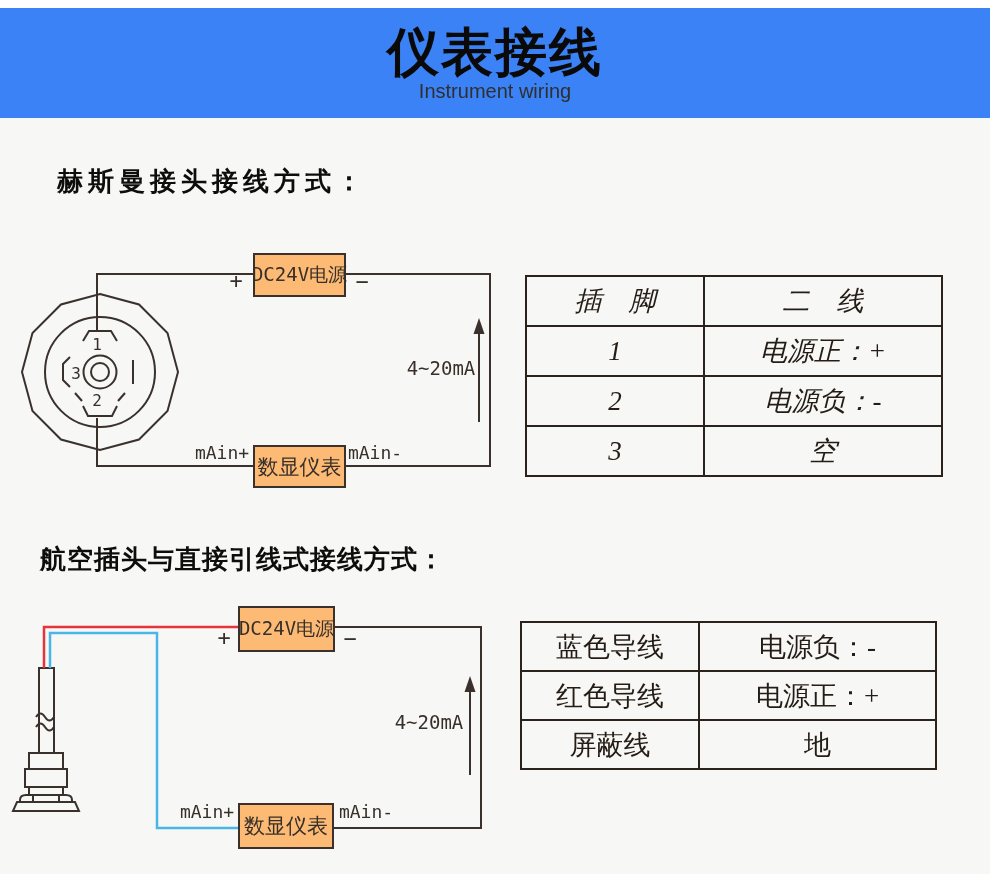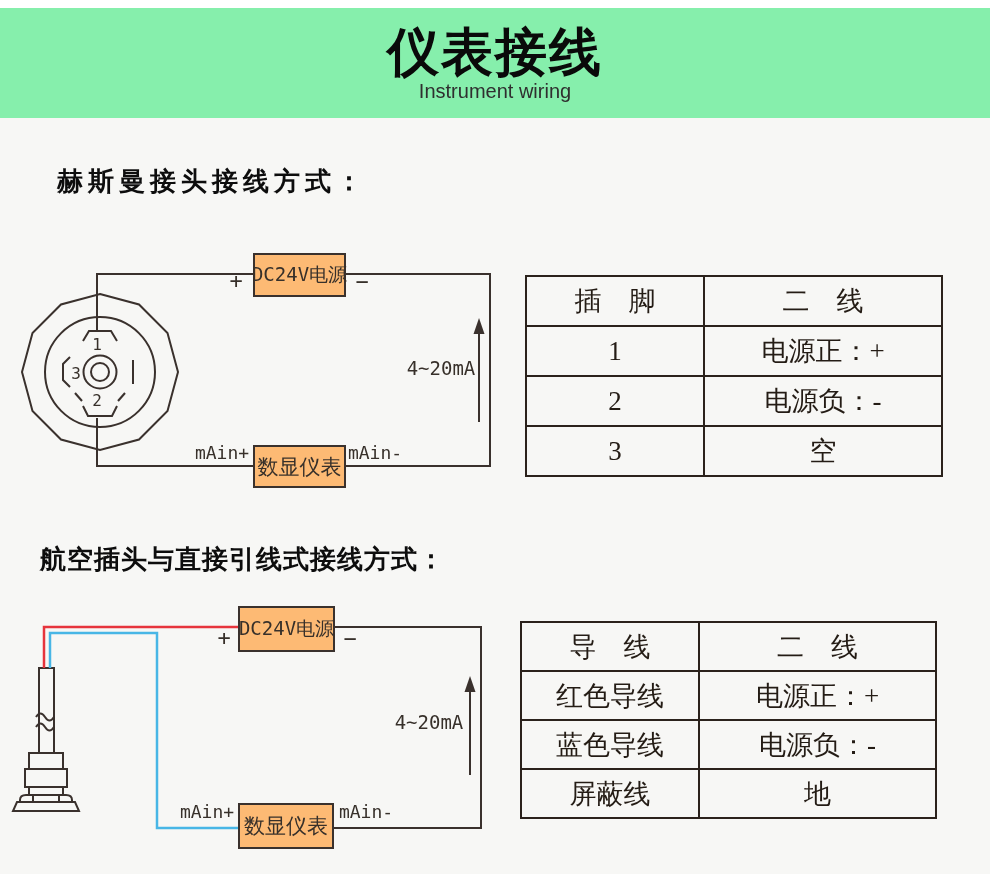--- a/index.html
+++ b/index.html
@@ -1,20 +1,20 @@
 <!DOCTYPE html>
 <html><head>
 <meta charset="utf-8">
 <style>
   html,body{margin:0;padding:0;}
   body{background:#f7f7f5;font-family:"Liberation Sans",sans-serif;}
   .canvas{position:relative;width:990px;height:874px;background:#f7f7f5;overflow:hidden;}
 
   .top-strip{position:absolute;left:0;top:0;width:990px;height:8px;background:#ffffff;}
-  .band{position:absolute;left:0;top:8px;width:990px;height:110px;background:#86efac;
+  .band{position:absolute;left:0;top:8px;width:990px;height:110px;background:#3b82f6;
         display:flex;flex-direction:column;align-items:center;justify-content:center;}
   .band .title{font-size:52px;font-weight:bold;color:#0a0a0a;line-height:1.05;letter-spacing:2px;}
   .band .subtitle{font-size:20px;color:#2f2f2f;line-height:1;margin-top:1px;}
 
   .section-heading{position:absolute;font-size:26px;font-weight:bold;color:#0d0d0d;white-space:nowrap;line-height:1.1;}
   #h1{left:57px;top:167px;letter-spacing:5px;}
   #h2{left:40px;top:545px;letter-spacing:1px;}
 
   svg.art{position:absolute;left:0;top:0;z-index:1;}
 
@@ -46,21 +46,21 @@
            font-family:"DejaVu Sans Mono",monospace;font-size:16px;color:#37302a;}
   #pin1{left:97px;top:344px;}
   #pin2{left:97px;top:400px;}
   #pin3{left:76px;top:373px;}
 
   .wire-table{position:absolute;z-index:2;border-collapse:collapse;table-layout:fixed;
               font-family:"Liberation Serif","DejaVu Serif",serif;color:#241c15;}
   .wire-table td{border:2px solid #2b221c;text-align:center;vertical-align:middle;
                  font-size:27px;padding:0;white-space:pre;}
   #t1{left:525px;top:275px;width:418px;}
-  #t1 td{height:48px;}
+  #t1 td{height:48px;font-style:italic;}
   #t1 td:first-child{width:176px;}
   #t2{left:520px;top:621px;width:417px;}
   #t2 td{height:47px;}
   #t2 td:first-child{width:176px;}
 </style>
 </head>
 <body>
 
 <div class="canvas">
 
@@ -145,31 +145,27 @@
     </tr>
     <tr>
       <td>3</td>
       <td>空</td>
     </tr>
   </tbody>
     </table>
 
   <table class="wire-table" id="t2">
     <tbody>
-        <tr>
-      <td>导　线</td>
-      <td>二　线</td>
+    <tr>
+      <td>蓝色导线</td>
+      <td>电源负：-</td>
     </tr>
     <tr>
       <td>红色导线</td>
       <td>电源正：+</td>
-    </tr>
-    <tr>
-      <td>蓝色导线</td>
-      <td>电源负：-</td>
     </tr>
     <tr>
       <td>屏蔽线</td>
       <td>地</td>
     </tr>
   </tbody>
     </table>
 
 </div>
 

